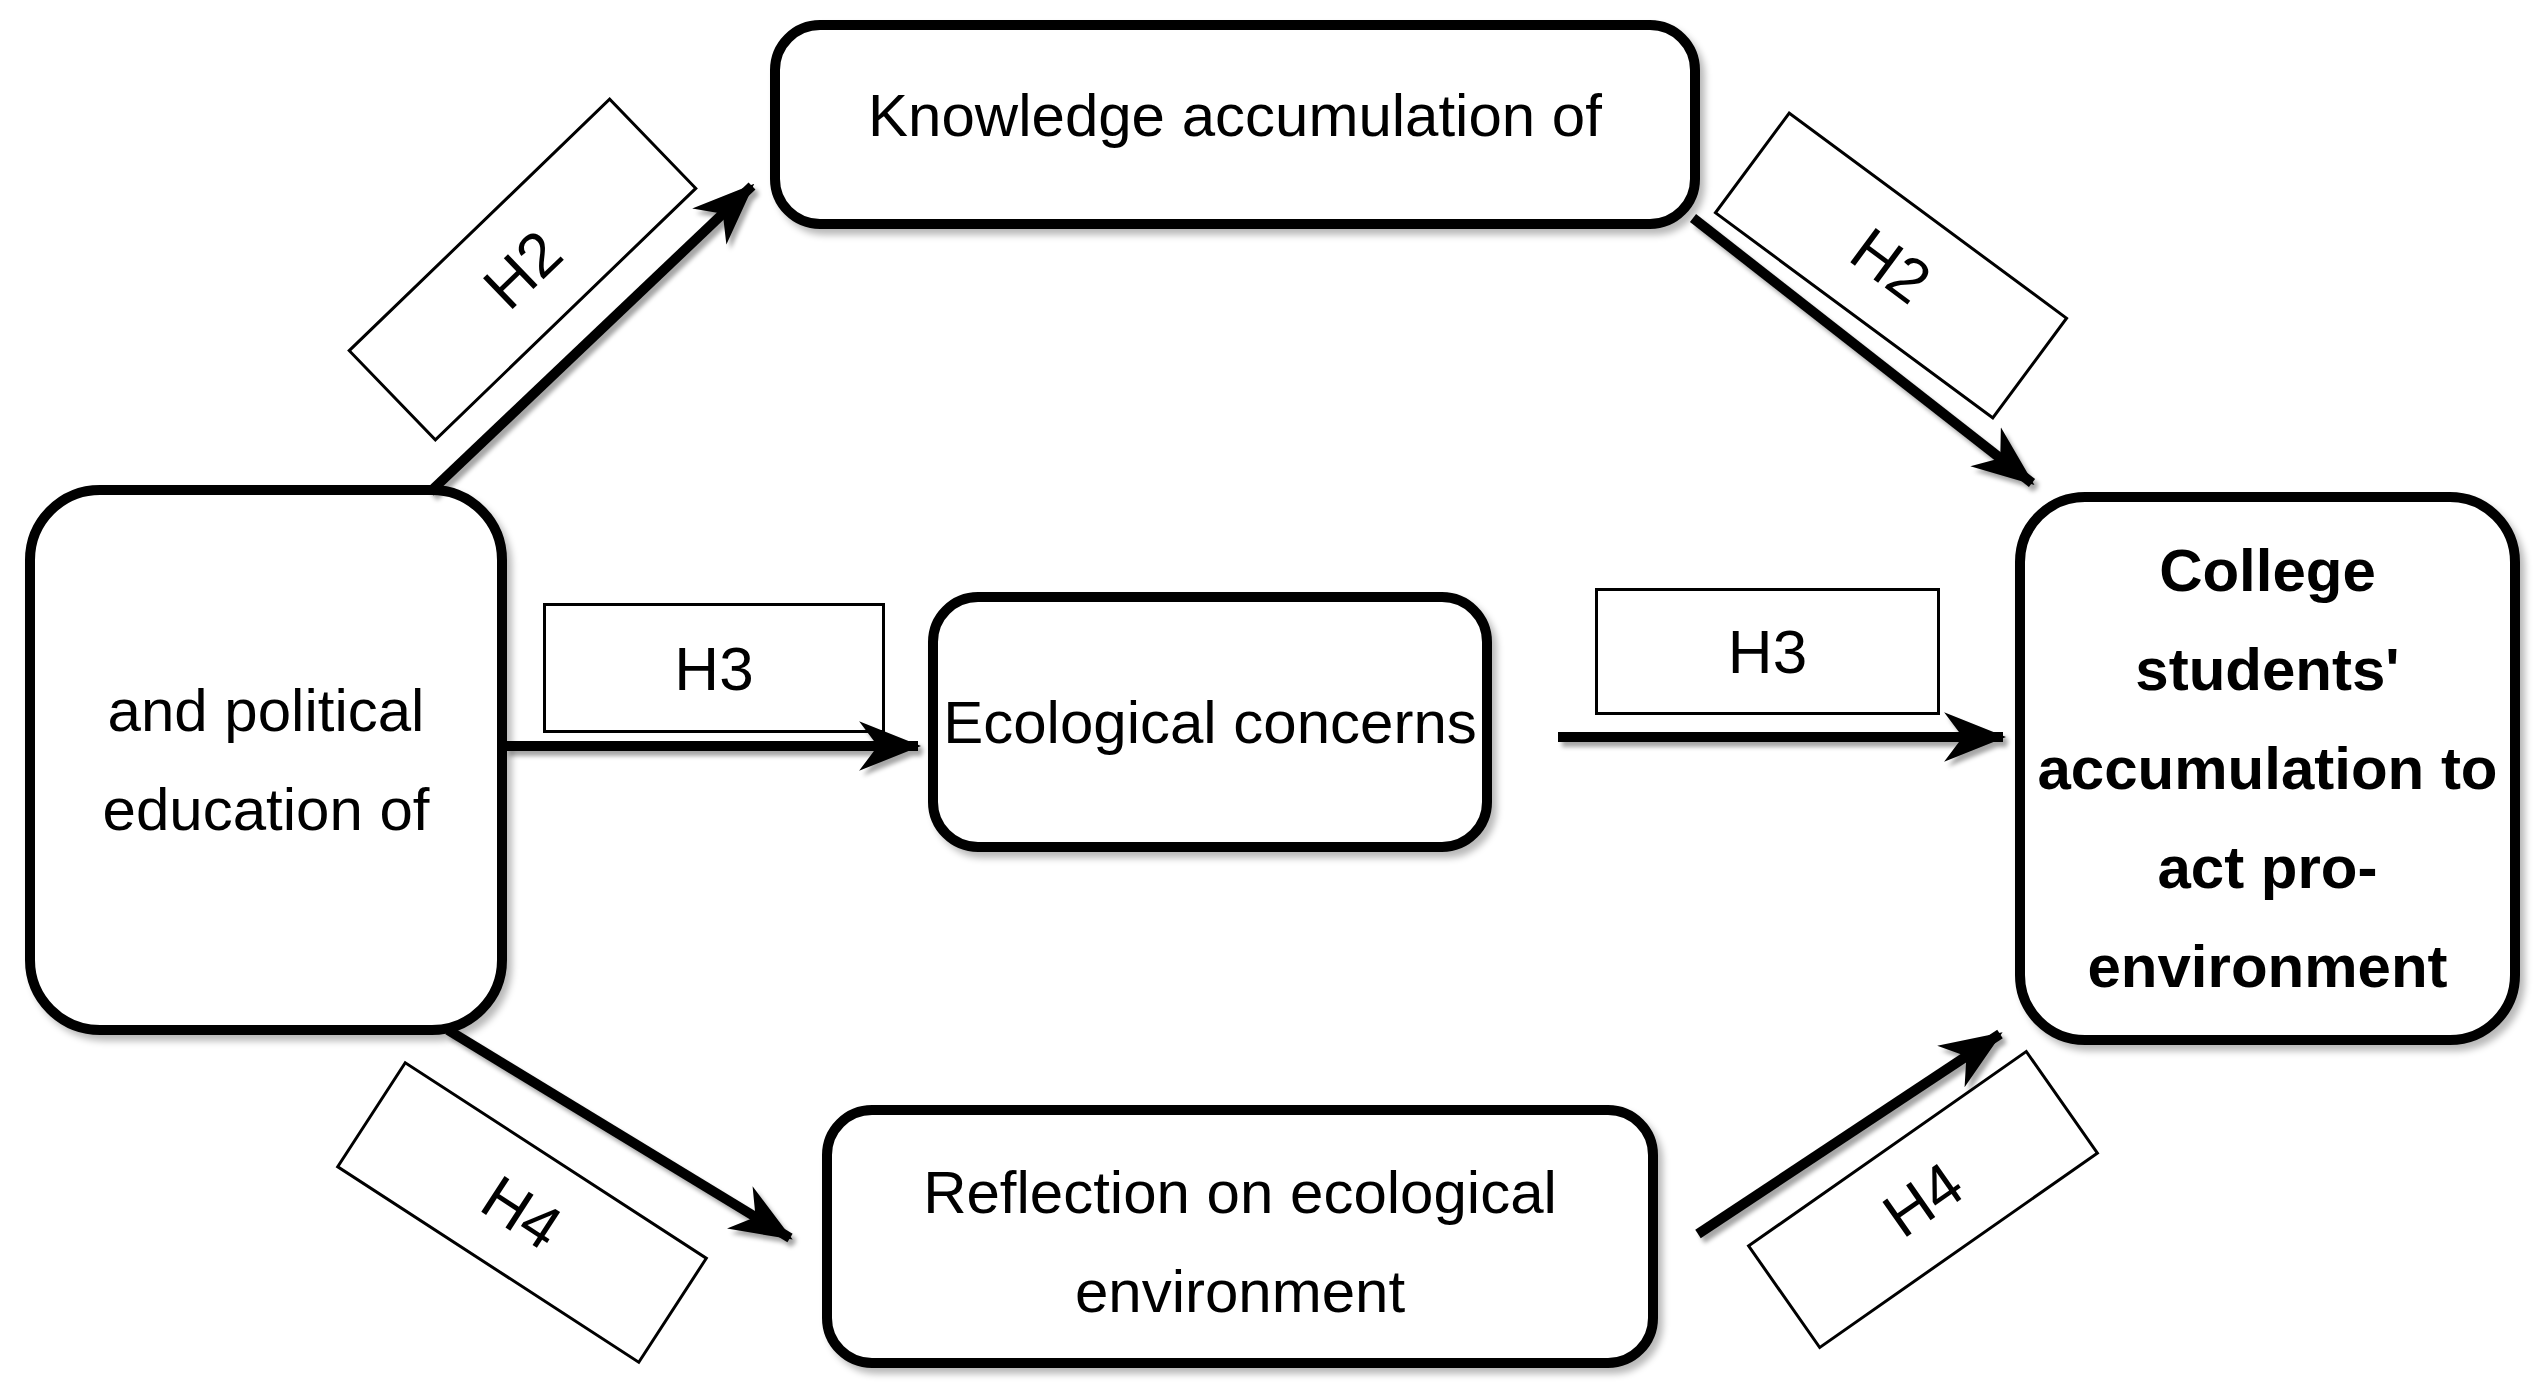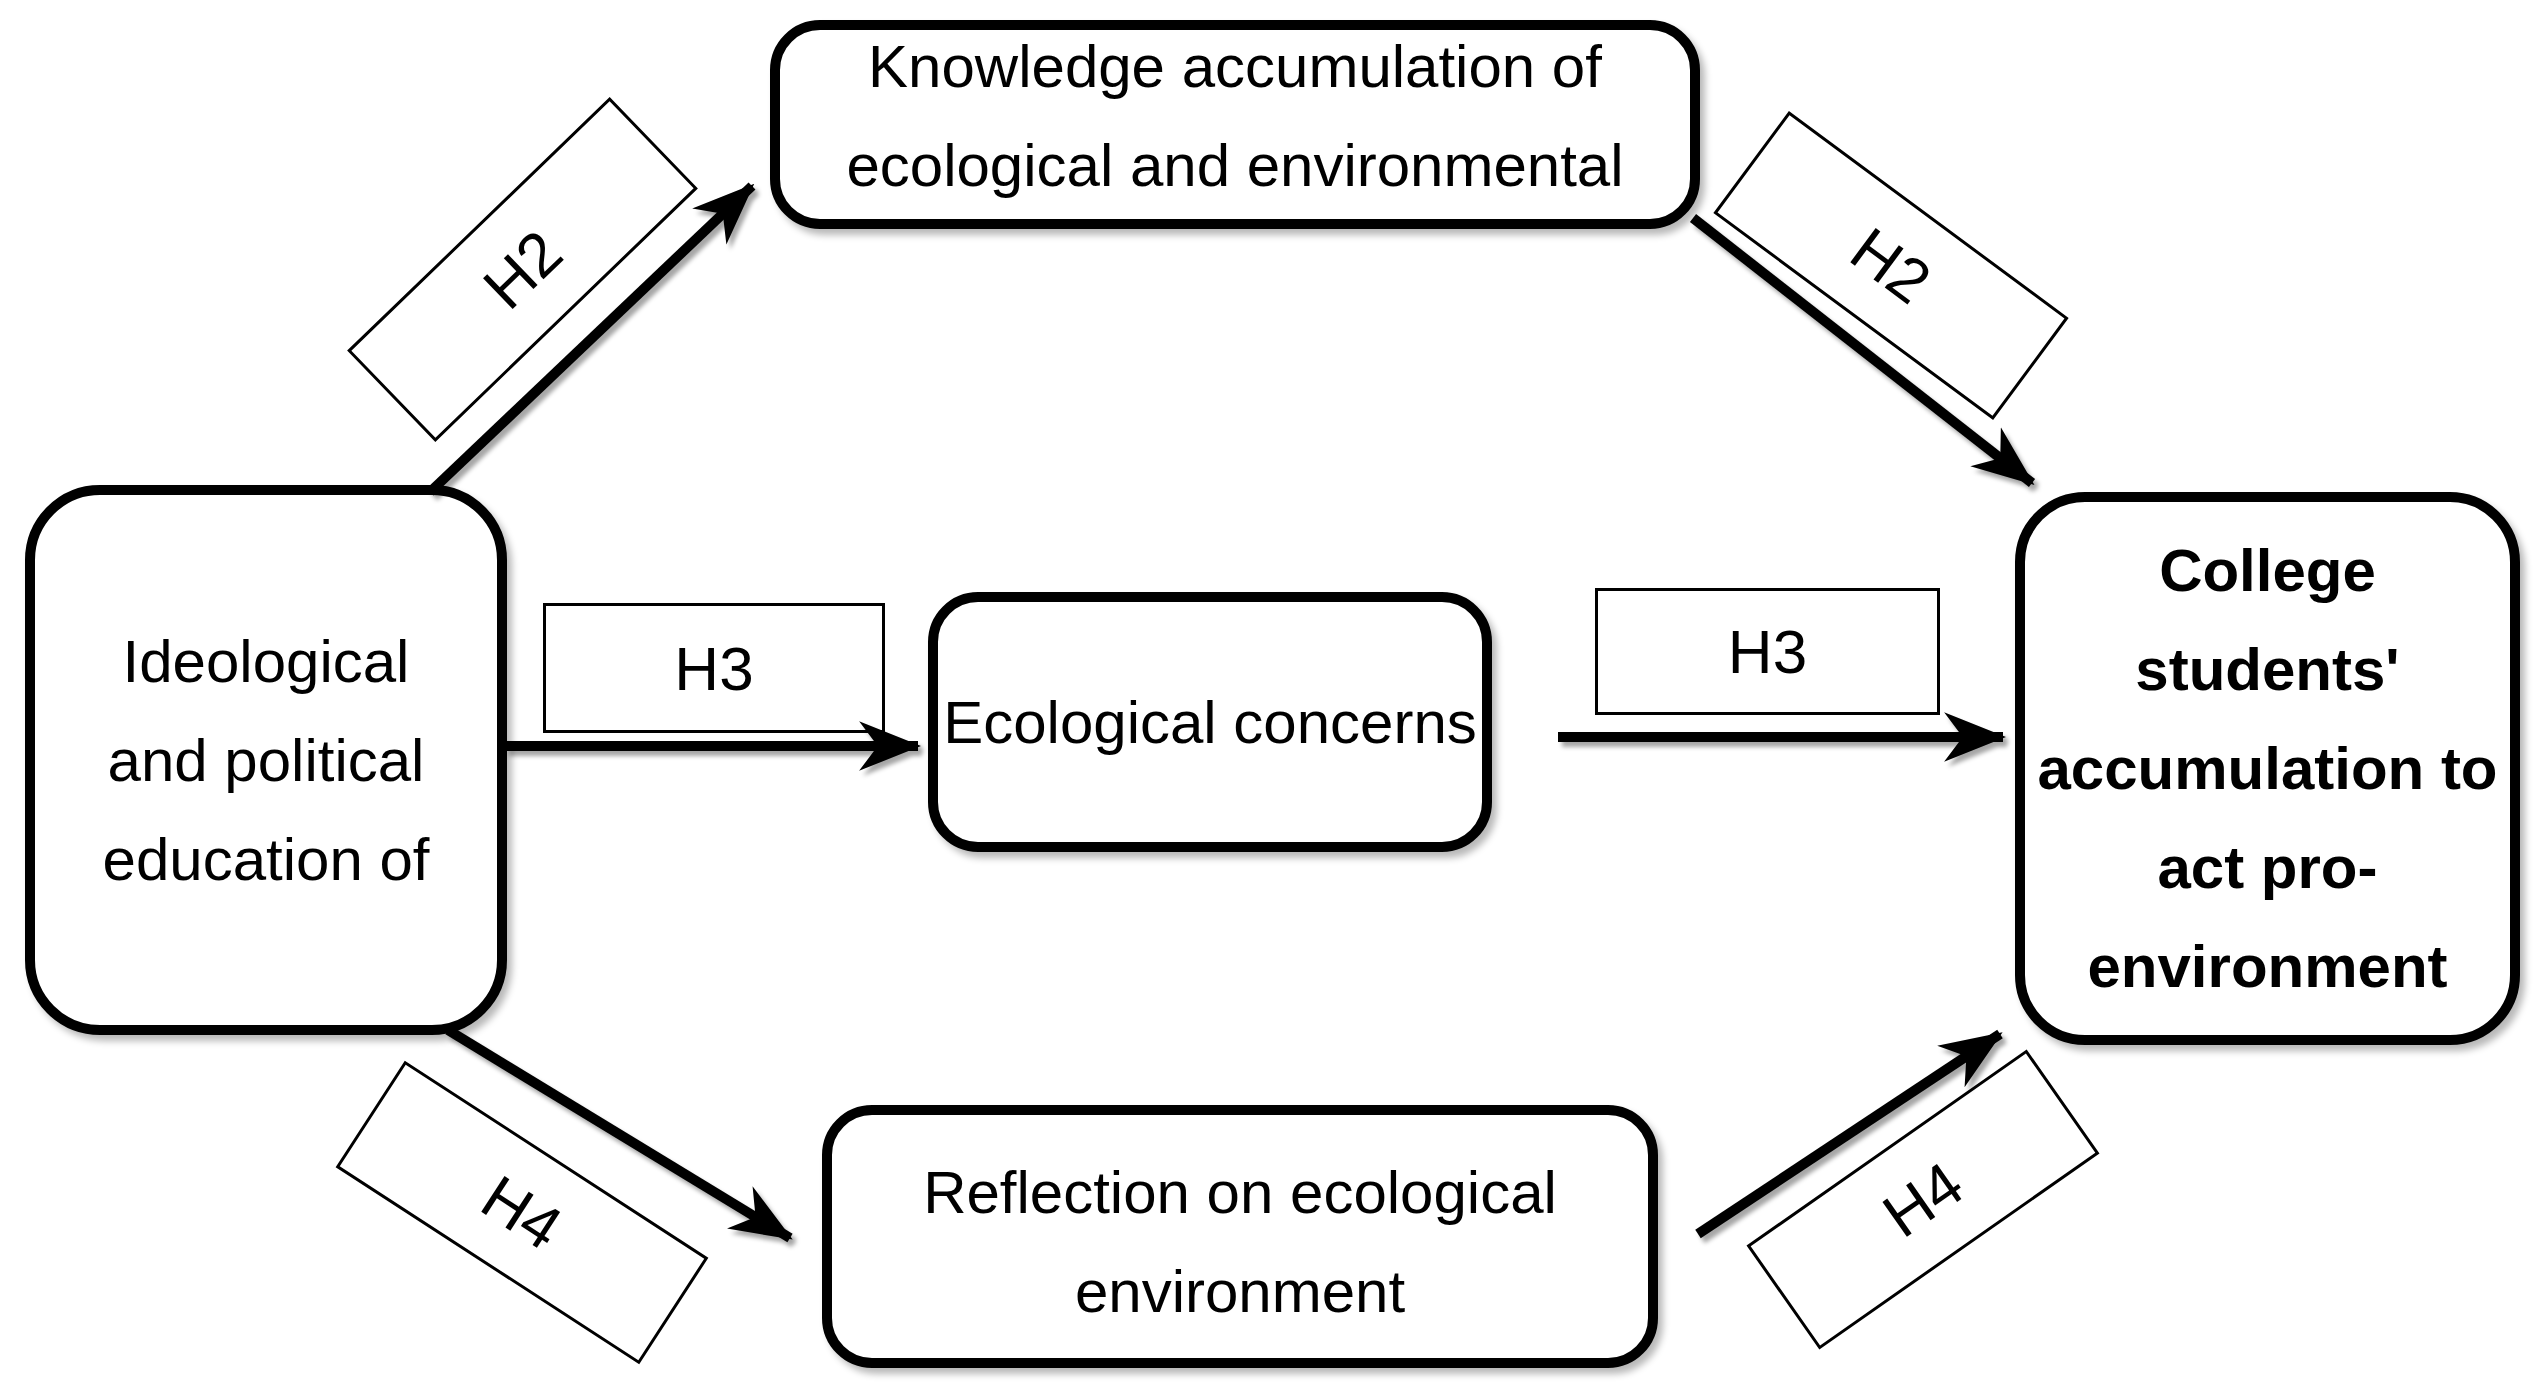--- a/index.html
+++ b/index.html
@@ -44,28 +44,26 @@
     stroke:#000;stroke-width:10;
     filter:drop-shadow(4px 5px 2px rgba(0,0,0,0.35));
   }
 </style>
 </head>
 <body>
 
 <div class="stage">
 
   <div class="node" style="left:25px;top:485px;width:482px;height:550px;border-radius:75px;">
-    <span class="ln">Ideological</span>
     <span class="ln">and political</span>
     <span class="ln">education of</span>
   </div>
 
   <div class="node" style="left:770px;top:20px;width:930px;height:209px;border-radius:50px;padding-bottom:18px;">
     <span class="ln">Knowledge accumulation of</span>
-    <span class="ln">ecological and environmental</span>
   </div>
 
   <div class="node" style="left:928px;top:592px;width:564px;height:260px;border-radius:50px;">
     <span class="ln">Ecological concerns</span>
   </div>
 
   <div class="node" style="left:822px;top:1105px;width:836px;height:263px;border-radius:50px;padding-top:11px;">
     <span class="ln">Reflection on ecological</span>
     <span class="ln">environment</span>
   </div>

